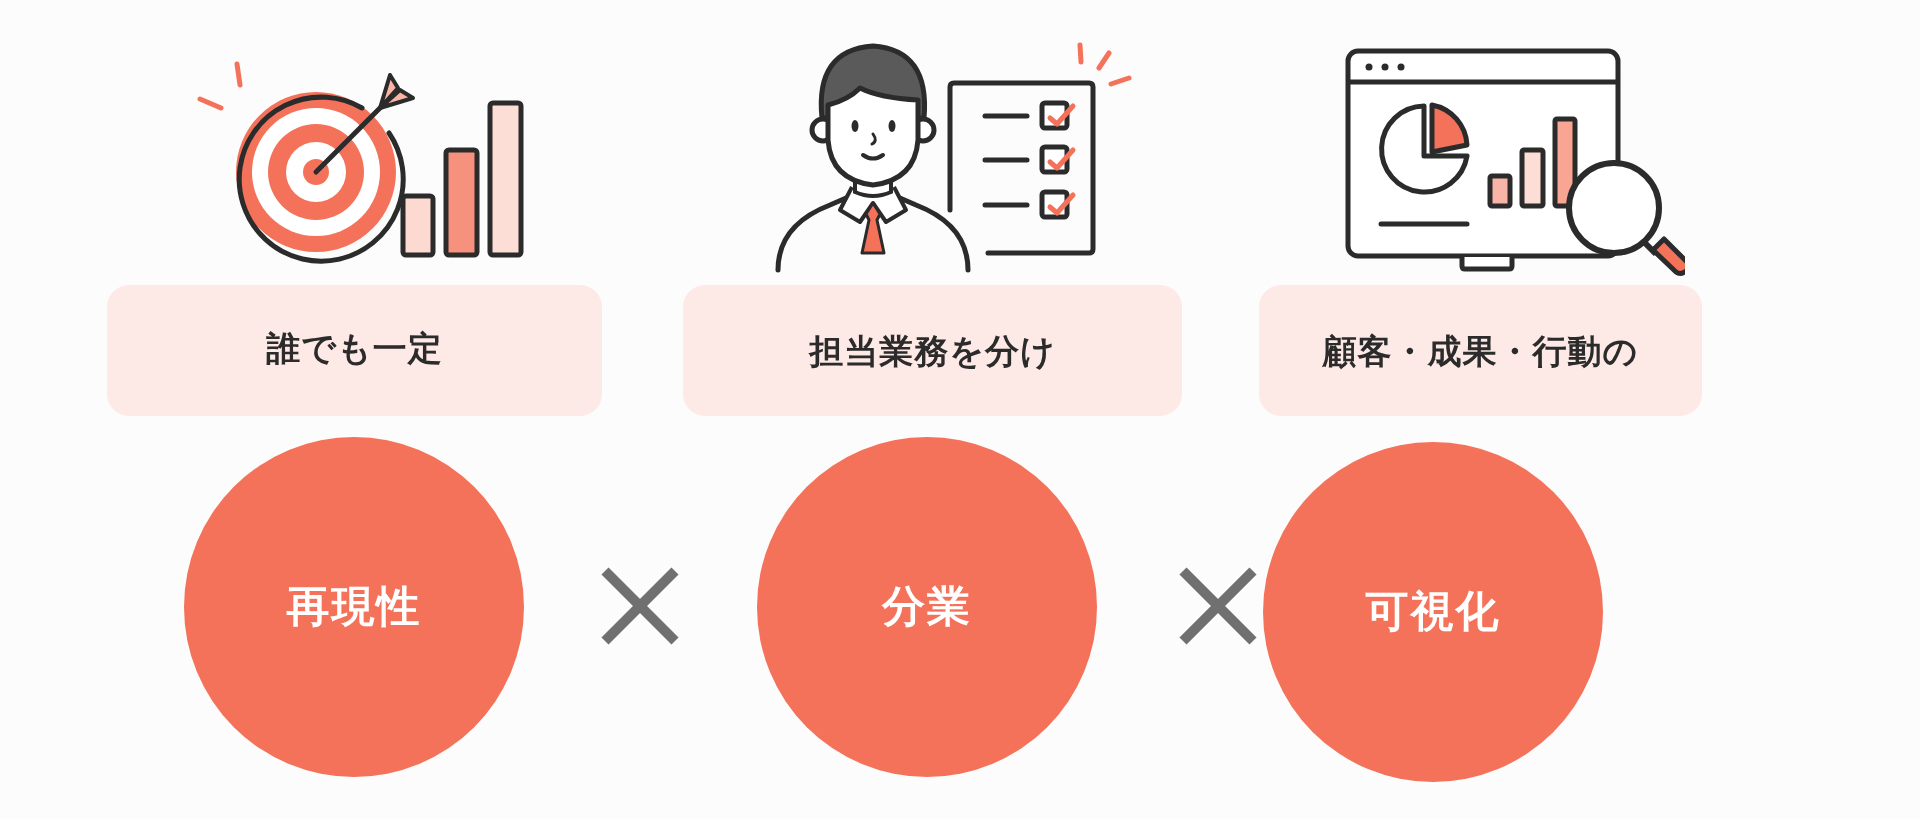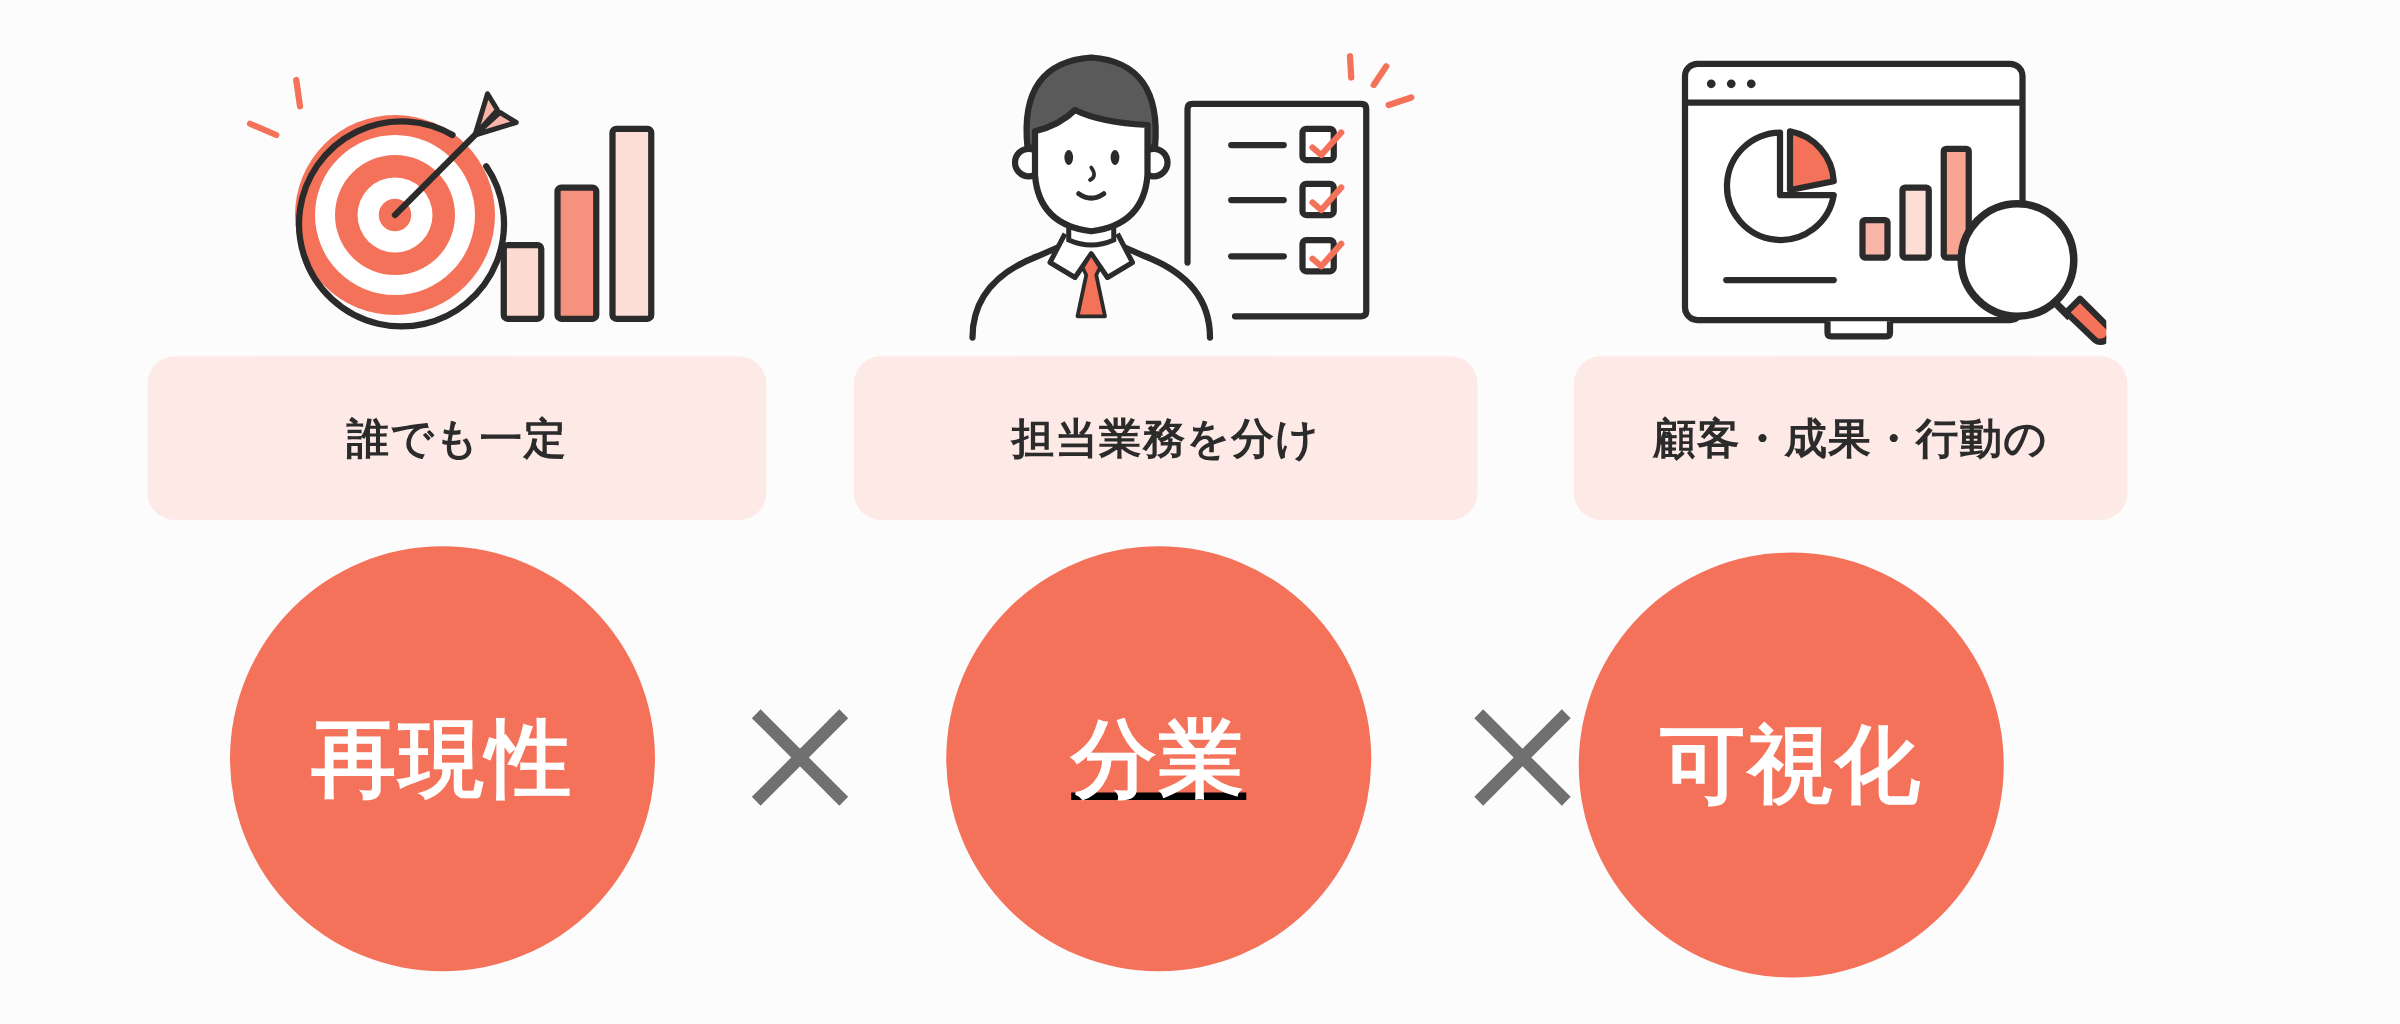--- a/index.html
+++ b/index.html
@@ -42,21 +42,21 @@
       width: 340px;
       height: 340px;
       border-radius: 50%;
       background: #f47259;
       display: flex;
       align-items: center;
       justify-content: center;
     }
     .circle-label {
       color: #ffffff;
-      font-size: 68px;
+      font-size: 43px;
       font-weight: bold;
       letter-spacing: 2px;
       white-space: nowrap;
     }
     .times {
       position: absolute;
       width: 80px;
       height: 80px;
     }
   </style>
@@ -137,42 +137,42 @@
   <rect x="1490" y="176" width="20" height="30" rx="2" fill="#f8b4a6" stroke="#2b2b2b" stroke-width="5"></rect>
   <rect x="1522" y="150" width="21" height="56" rx="2" fill="#fcded6" stroke="#2b2b2b" stroke-width="5"></rect>
   <rect x="1555" y="119" width="20" height="87" rx="2" fill="#f8a593" stroke="#2b2b2b" stroke-width="5"></rect>
   <line x1="1381" y1="224" x2="1467" y2="224" stroke="#2b2b2b" stroke-width="5" stroke-linecap="round"></line>
 
   <line x1="1645" y1="243" x2="1656" y2="254" stroke="#2b2b2b" stroke-width="6"></line>
   <path d="M 1653 250 L 1664 239 L 1688 263 Q 1690 268 1685 272 Q 1680 275 1676 272 Z" fill="#f47259" stroke="#2b2b2b" stroke-width="5" stroke-linejoin="round"></path>
   <circle cx="1614" cy="208" r="45" fill="#fff" stroke="#2b2b2b" stroke-width="6"></circle>
 </svg>
 
-<div class="pill" style="left:118px; width:495px;">
+<div class="pill" style="left:107px; width:495px;font-family:Liberation Mono, monospace;">
   <div class="pill-line">誰でも一定</div>
 </div>
 
 <div class="pill" style="left:683px; width:499px;">
   <div class="pill-line">担当業務を分け</div>
 </div>
 
 <div class="pill" style="left:1259px; width:443px;">
   <div class="pill-line">顧客・成果・行動の</div>
 </div>
 
 <div class="circle" style="left:184px; top:437px;">
   <span class="circle-label">再現性</span>
 </div>
 
 <svg class="times" style="left:600px; top:566px;" viewBox="0 0 80 80">
   <line x1="5" y1="5" x2="75" y2="75" stroke="#707070" stroke-width="10"></line>
   <line x1="75" y1="5" x2="5" y2="75" stroke="#707070" stroke-width="10"></line>
 </svg>
 
-<div class="circle" style="left:757px; top:437px;text-decoration:underline;">
+<div class="circle" style="left:757px; top:437px;">
   <span class="circle-label">分業</span>
 </div>
 
 <svg class="times" style="left:1178px; top:566px;" viewBox="0 0 80 80">
   <line x1="5" y1="5" x2="75" y2="75" stroke="#707070" stroke-width="10"></line>
   <line x1="75" y1="5" x2="5" y2="75" stroke="#707070" stroke-width="10"></line>
 </svg>
 
 <div class="circle" style="left:1263px; top:442px;">
   <span class="circle-label">可視化</span>

